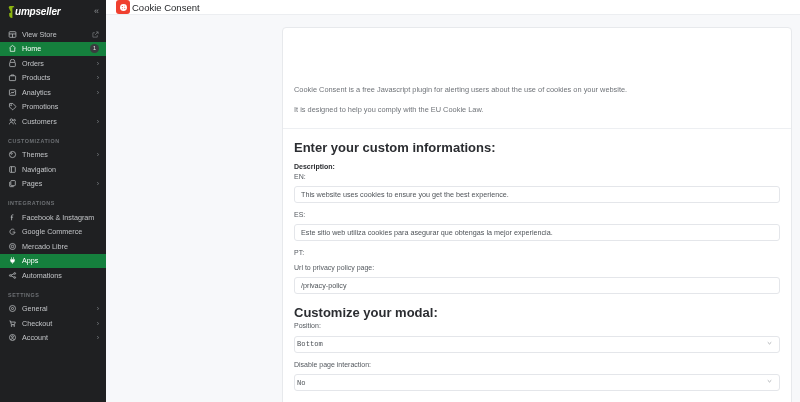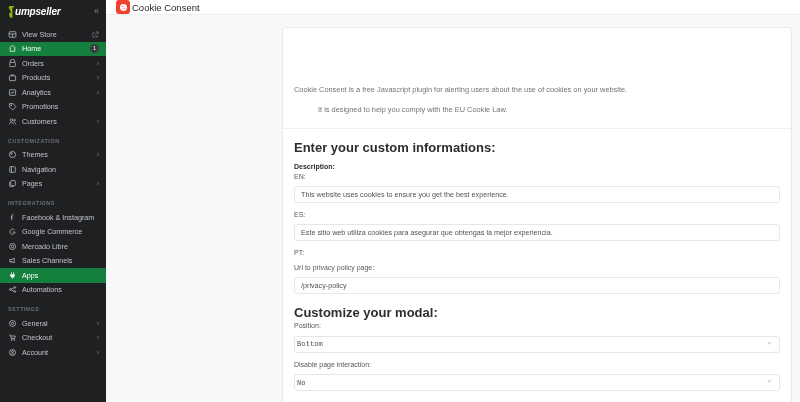--- a/index.html
+++ b/index.html
@@ -84,21 +84,21 @@
   .content { flex: 1 1 auto; padding: 12px 7px 0 176px; }
   .card {
     background: #ffffff;
     border: 1px solid #e7e9ec;
     border-radius: 4px;
     width: 510px;
     overflow: hidden;
   }
   .card-intro { padding: 12px 11px 13px 11px; border-bottom: 1px solid #edeff2; }
   .card-intro p { font-size: 7.4px; color: #6f7378; line-height: 1.45; margin-top: 45px; }
-  .card-intro p + p { margin-top: 9px; margin-left: 24px; }
+  .card-intro p + p { margin-top: 9px; }
 
   .card-body { padding: 11px 11px 12px 11px; }
   .h-strong { font-size: 13px; font-weight: 700; color: #2b2d31; }
   .field-label { font-size: 7px; color: #53585e; margin-top: 8px; margin-bottom: 3px; }
   .h-strong + .field-label { margin-top: 8px; }
 
   .txtinput {
     width: 100%; height: 17px;
     border: 1px solid #e4e6ea; border-radius: 3px;
     background: #ffffff;
@@ -298,29 +298,20 @@
         <span class="lbl">Google Commerce</span>
       </div>
       <div class="sb-item">
         <span class="ico">
           <svg viewBox="0 0 16 16" fill="none" stroke="#c3c5c8" stroke-width="1.3">
               <circle cx="8" cy="8" r="5.4"></circle>
               <circle cx="8" cy="8" r="2.2"></circle>
             </svg>
         </span>
         <span class="lbl">Mercado Libre</span>
-      </div>
-      <div class="sb-item">
-        <span class="ico">
-          <svg viewBox="0 0 16 16" fill="none" stroke="#c3c5c8" stroke-width="1.3">
-              <path d="M3 6.2h4l4-2.6v8.8L7 9.8H3z"></path>
-              <line x1="5.4" y1="9.8" x2="5.4" y2="12.6"></line>
-            </svg>
-        </span>
-        <span class="lbl">Sales Channels</span>
       </div>
       <div class="sb-item active">
         <span class="ico">
           <svg viewBox="0 0 16 16" fill="#ffffff">
               <path d="M5.3 2.2h1.2v3H5.3zM9.5 2.2h1.2v3H9.5zM4 5.6h8v2.2a4 4 0 0 1-4 4 4 4 0 0 1-4-4z"></path>
               <rect x="7.4" y="11.6" width="1.2" height="2.2"></rect>
             </svg>
         </span>
         <span class="lbl">Apps</span>
       </div>

